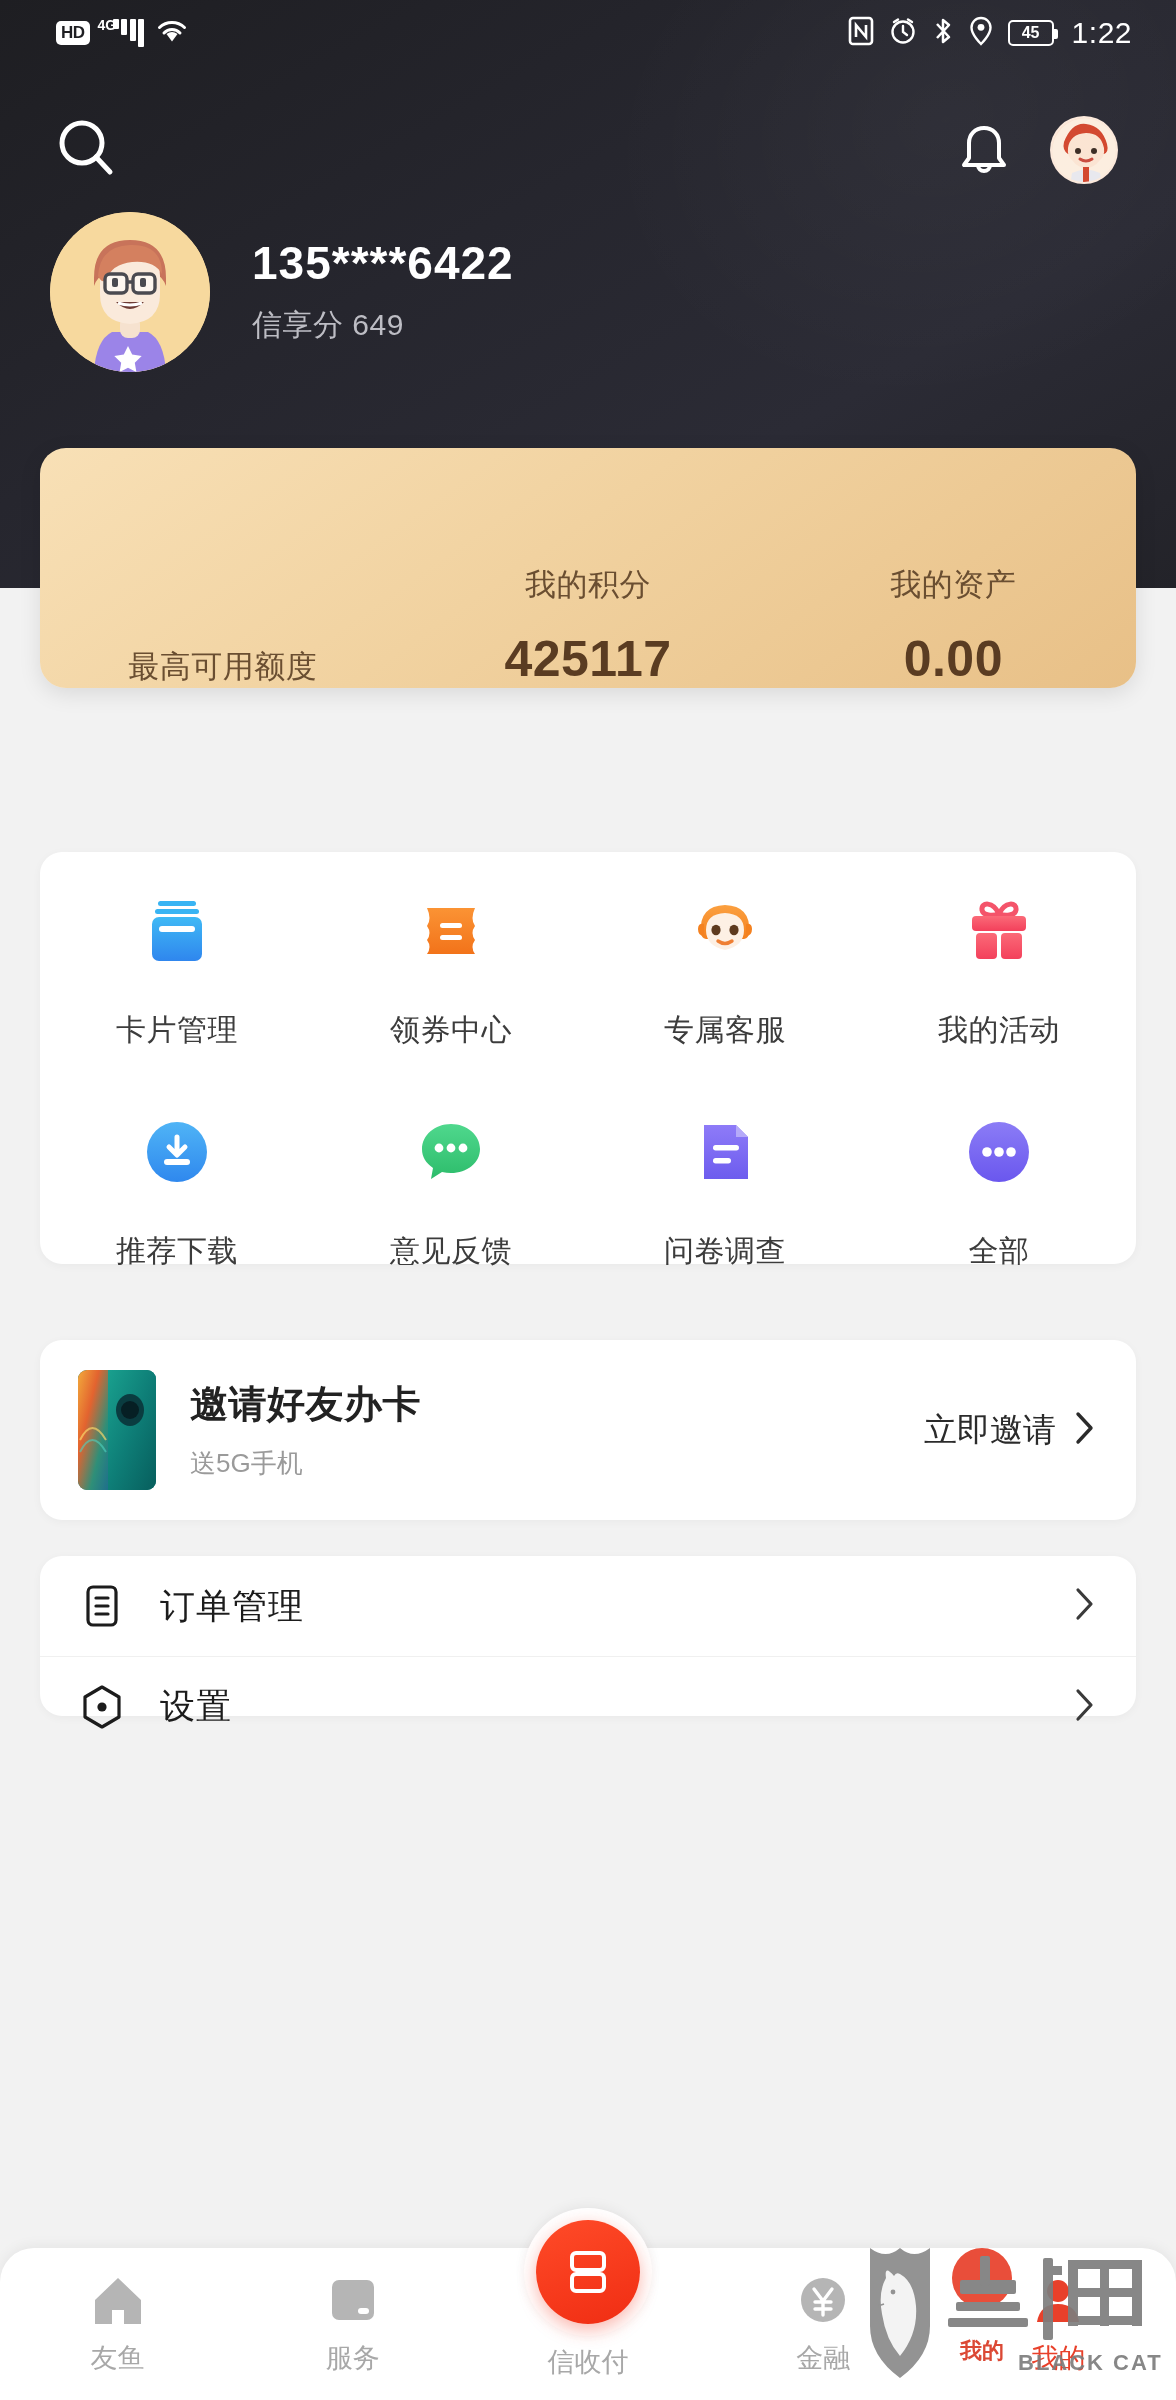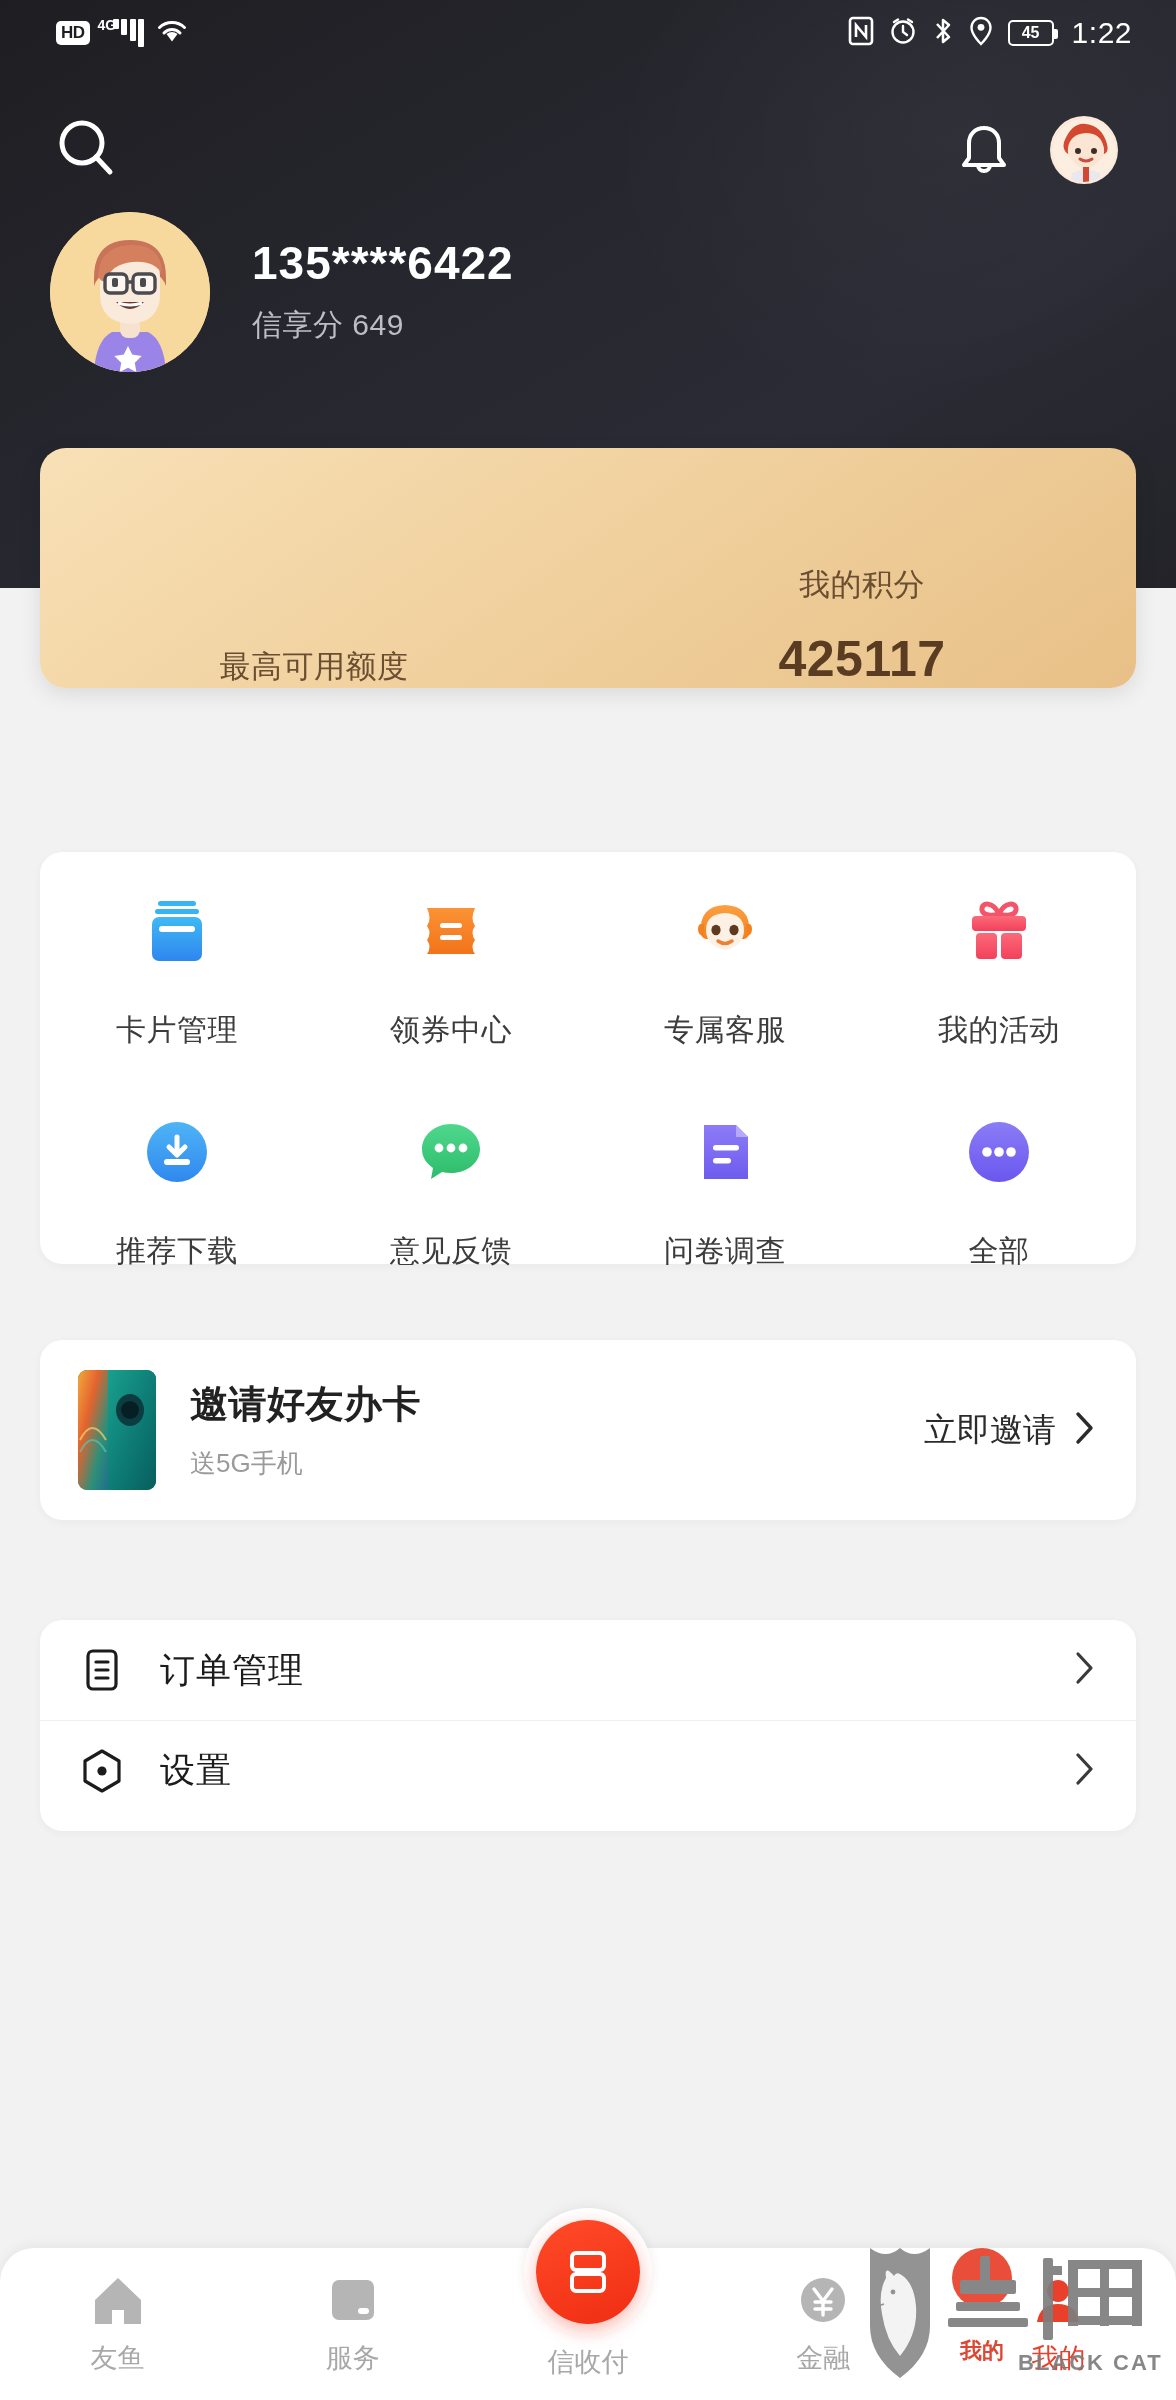--- a/index.html
+++ b/index.html
@@ -95,21 +95,21 @@
     width:78px; height:120px; border-radius:9px; overflow:hidden; position:relative; flex:0 0 auto;
     background:#0c7a73;
   }
   .invite-texts{ margin-left:34px; flex:1; }
   .invite-title{ font-size:38px; font-weight:bold; color:#222; letter-spacing:0.5px;}
   .invite-sub{ font-size:26px; color:#9a9a9a; margin-top:16px;}
   .invite-cta{ display:flex; align-items:center; gap:16px; }
   .invite-cta-text{ font-size:33px; color:#2b2b2b; }
 
   
-  .list-card{ top:1620px; height:211px;font-family:Liberation Serif, serif; }
+  .list-card{ top:1556px; height:160px;font-family:Liberation Serif, serif; }
   .list-row{
     height:100px; display:flex; align-items:center; padding:0 38px; position:relative;
   }
   .list-row + .list-row{ border-top:1px solid #f0f0f0; }
   .list-row-icon{ width:48px; height:48px; flex:0 0 auto; }
   .list-row-label{ font-size:35px; color:#1c1c1c; margin-left:34px; flex:1; letter-spacing:1px;}
 
   .chev{ display:block; }
 
   
@@ -264,20 +264,24 @@
   </div>
 </div>
 
 <div class="gold-card">
   <div class="gold-col">
     <div class="gold-label">最高可用额度</div>
   </div>
   <div class="gold-col">
     <div class="gold-label">我的积分</div>
     <div class="gold-value">425117</div>
+  </div>
+  <div class="gold-col">
+    <div class="gold-label">我的资产</div>
+    <div class="gold-value">0.00</div>
   </div>
 </div>
 
 <div class="card-white grid-card">
 
   <div class="grid-row">
 
     <div class="grid-item">
       <div class="grid-icon">
         <svg width="78" height="78" viewBox="0 0 78 78">

